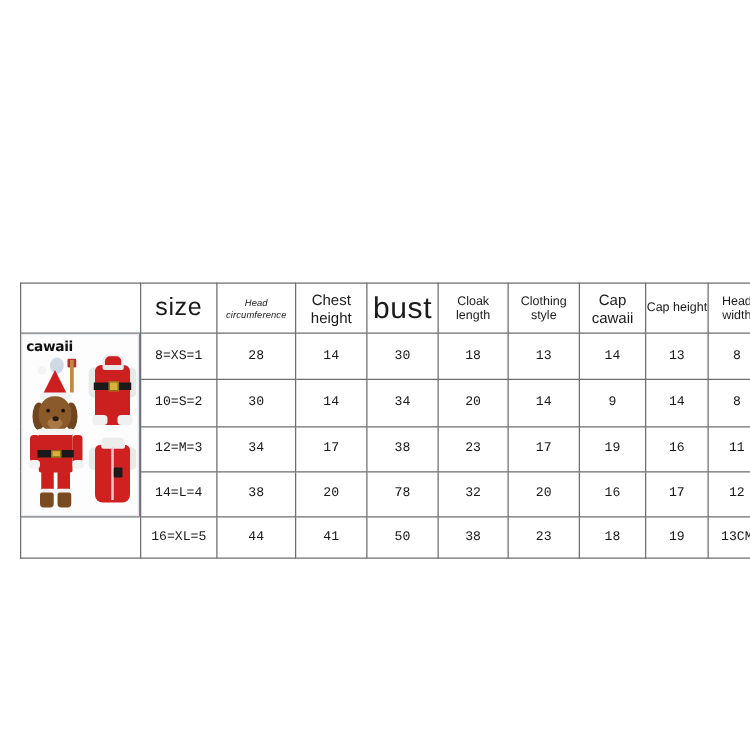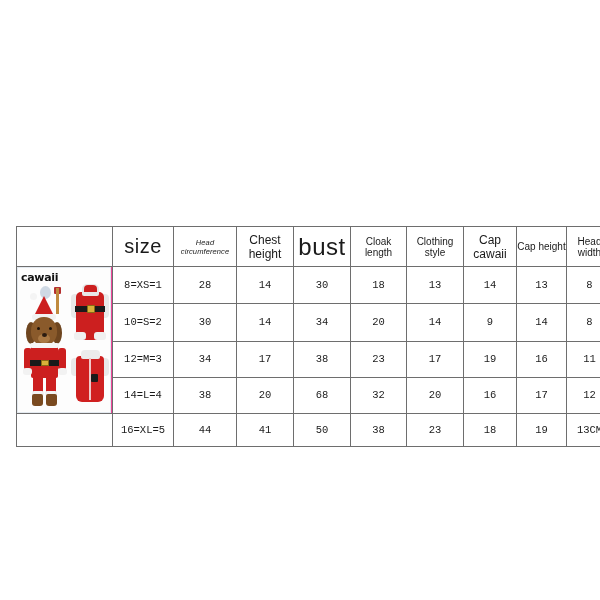--- a/index.html
+++ b/index.html
@@ -498,21 +498,21 @@
       <td class="cell-num">17</td>
       <td class="cell-num">19</td>
       <td class="cell-num">16</td>
       <td class="cell-num">11</td>
     </tr>
 
     <tr style="height:35px">
       <td class="cell-label">14=L=4</td>
       <td class="cell-num">38</td>
       <td class="cell-num">20</td>
-      <td class="cell-num">68</td>
+      <td class="cell-num">78</td>
       <td class="cell-num">32</td>
       <td class="cell-num">20</td>
       <td class="cell-num">16</td>
       <td class="cell-num">17</td>
       <td class="cell-num">12</td>
     </tr>
 
     <tr style="height:33px">
       <td class="img-cell-empty"></td>
       <td class="cell-label">16=XL=5</td>

